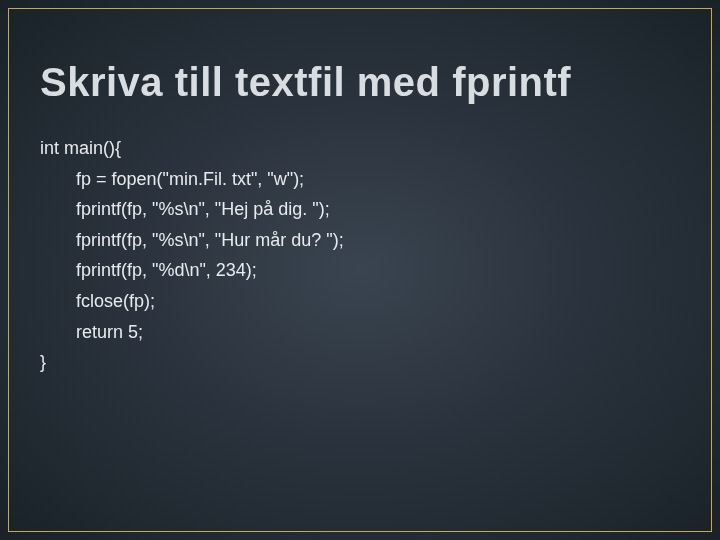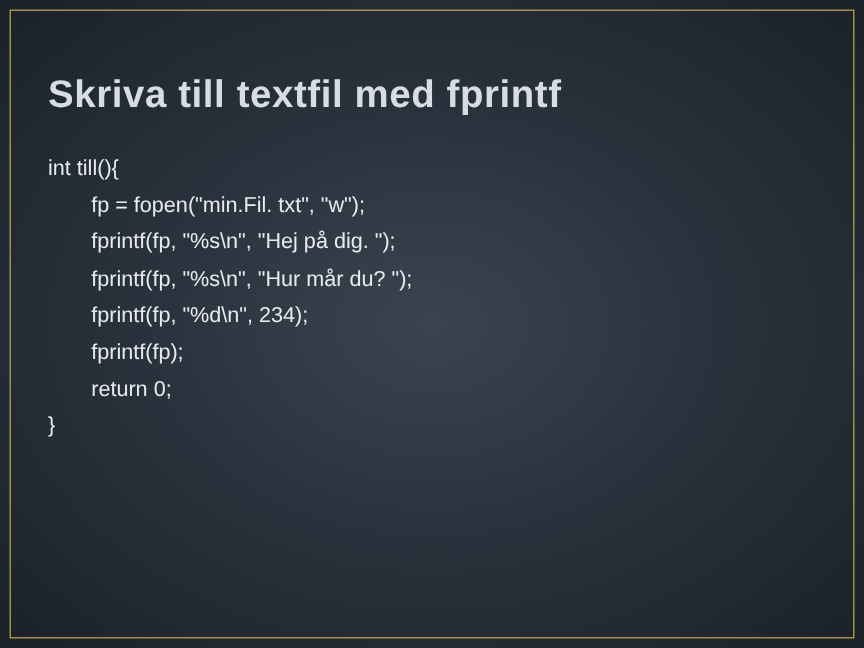--- a/index.html
+++ b/index.html
@@ -12,21 +12,21 @@
   .frame {
     position: absolute;
     top: 8px; left: 8px; right: 8px; bottom: 8px;
     border: 1px solid #c9a84e;
   }
   .content {
     padding: 60px 40px 40px 40px;
   }
   .title {
     color: #d8dde2;
-    font-size: 32px;
+    font-size: 40px;
     font-weight: bold;
     letter-spacing: 0.5px;
     margin-bottom: 28px;
   }
   .code {
     color: #e8ebee;
     font-size: 18px;
     line-height: 1.7;
     font-family: Arial, Helvetica, sans-serif;
   }
@@ -35,22 +35,22 @@
 </style>
 </head>
 <body>
 
 <div class="frame"></div>
 
 <div class="content">
   <h1 class="title">Skriva till textfil med fprintf</h1>
 
   <div class="code">
-    <div class="line"><span>int till(){</span></div>
+    <div class="line"><span>int main(){</span></div>
     <div class="line"><span class="indent">fp = fopen("min.Fil. txt", "w");</span></div>
     <div class="line"><span class="indent">fprintf(fp, "%s\n", "Hej på dig. ");</span></div>
     <div class="line"><span class="indent">fprintf(fp, "%s\n", "Hur mår du? ");</span></div>
     <div class="line"><span class="indent">fprintf(fp, "%d\n", 234);</span></div>
-    <div class="line"><span class="indent">fprintf(fp);</span></div>
-    <div class="line"><span class="indent">return 0;</span></div>
+    <div class="line"><span class="indent">fclose(fp);</span></div>
+    <div class="line"><span class="indent">return 5;</span></div>
     <div class="line"><span>}</span></div>
   </div>
 </div>
 
 </body></html>

